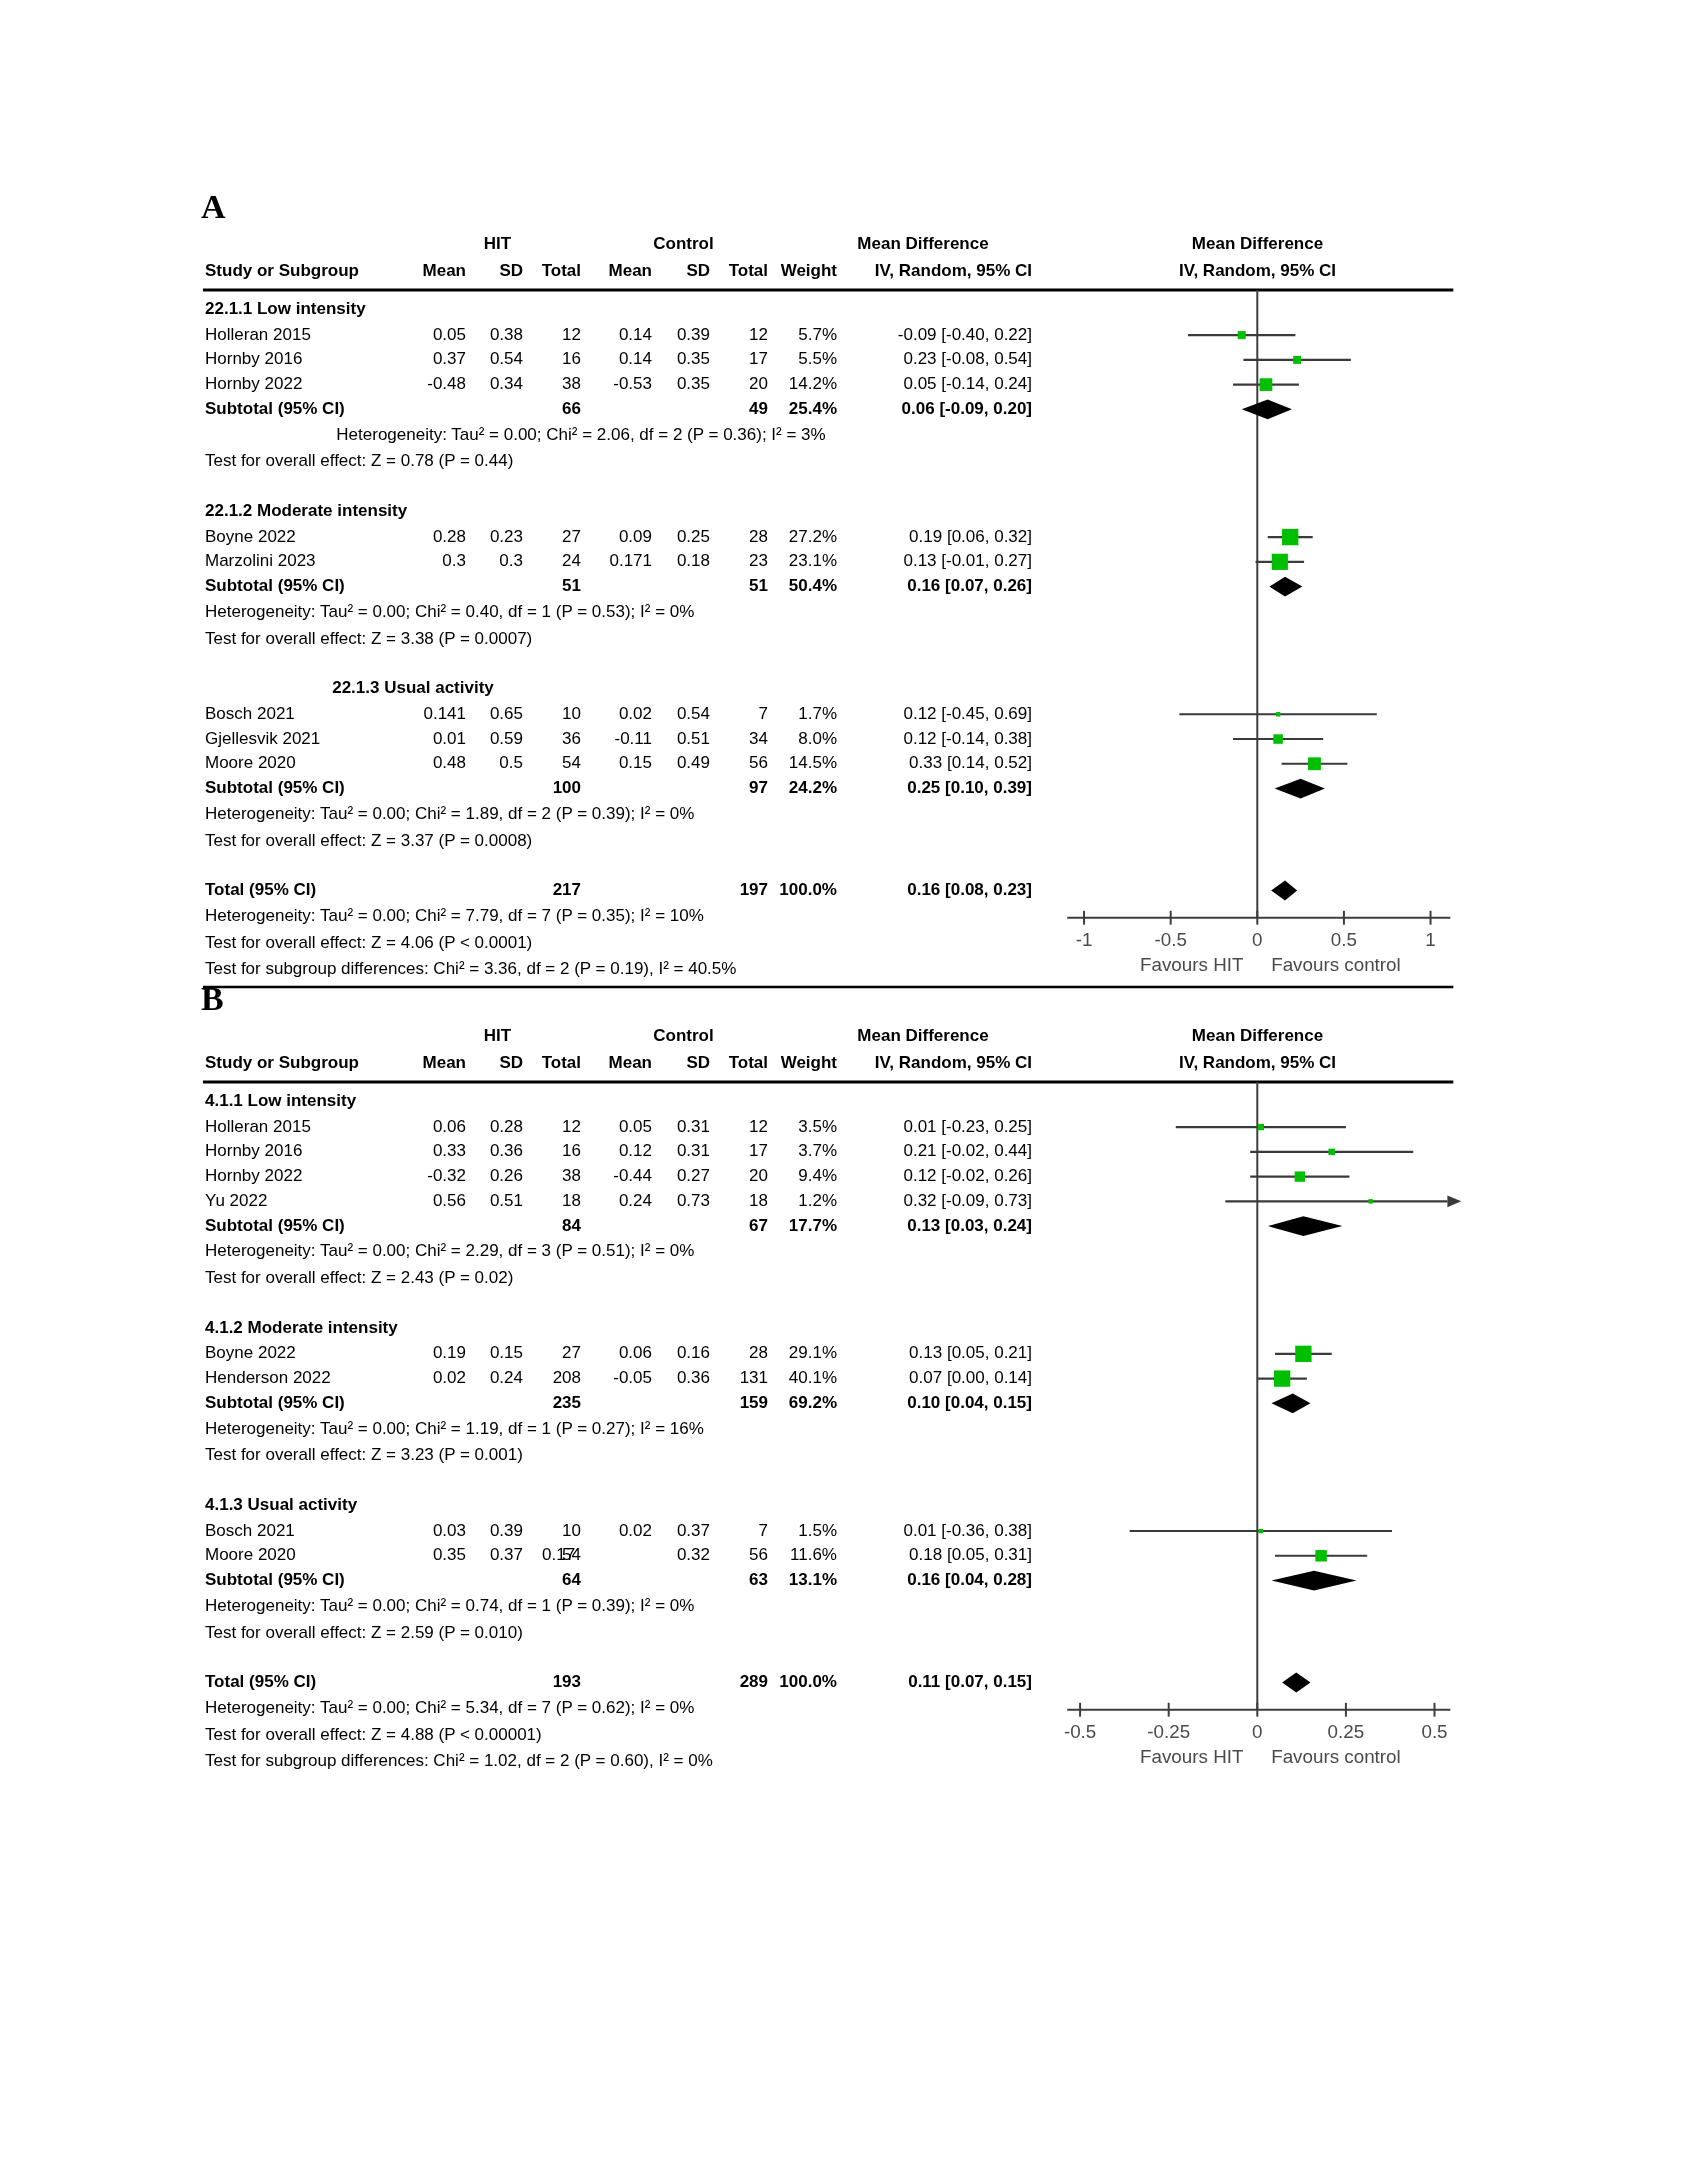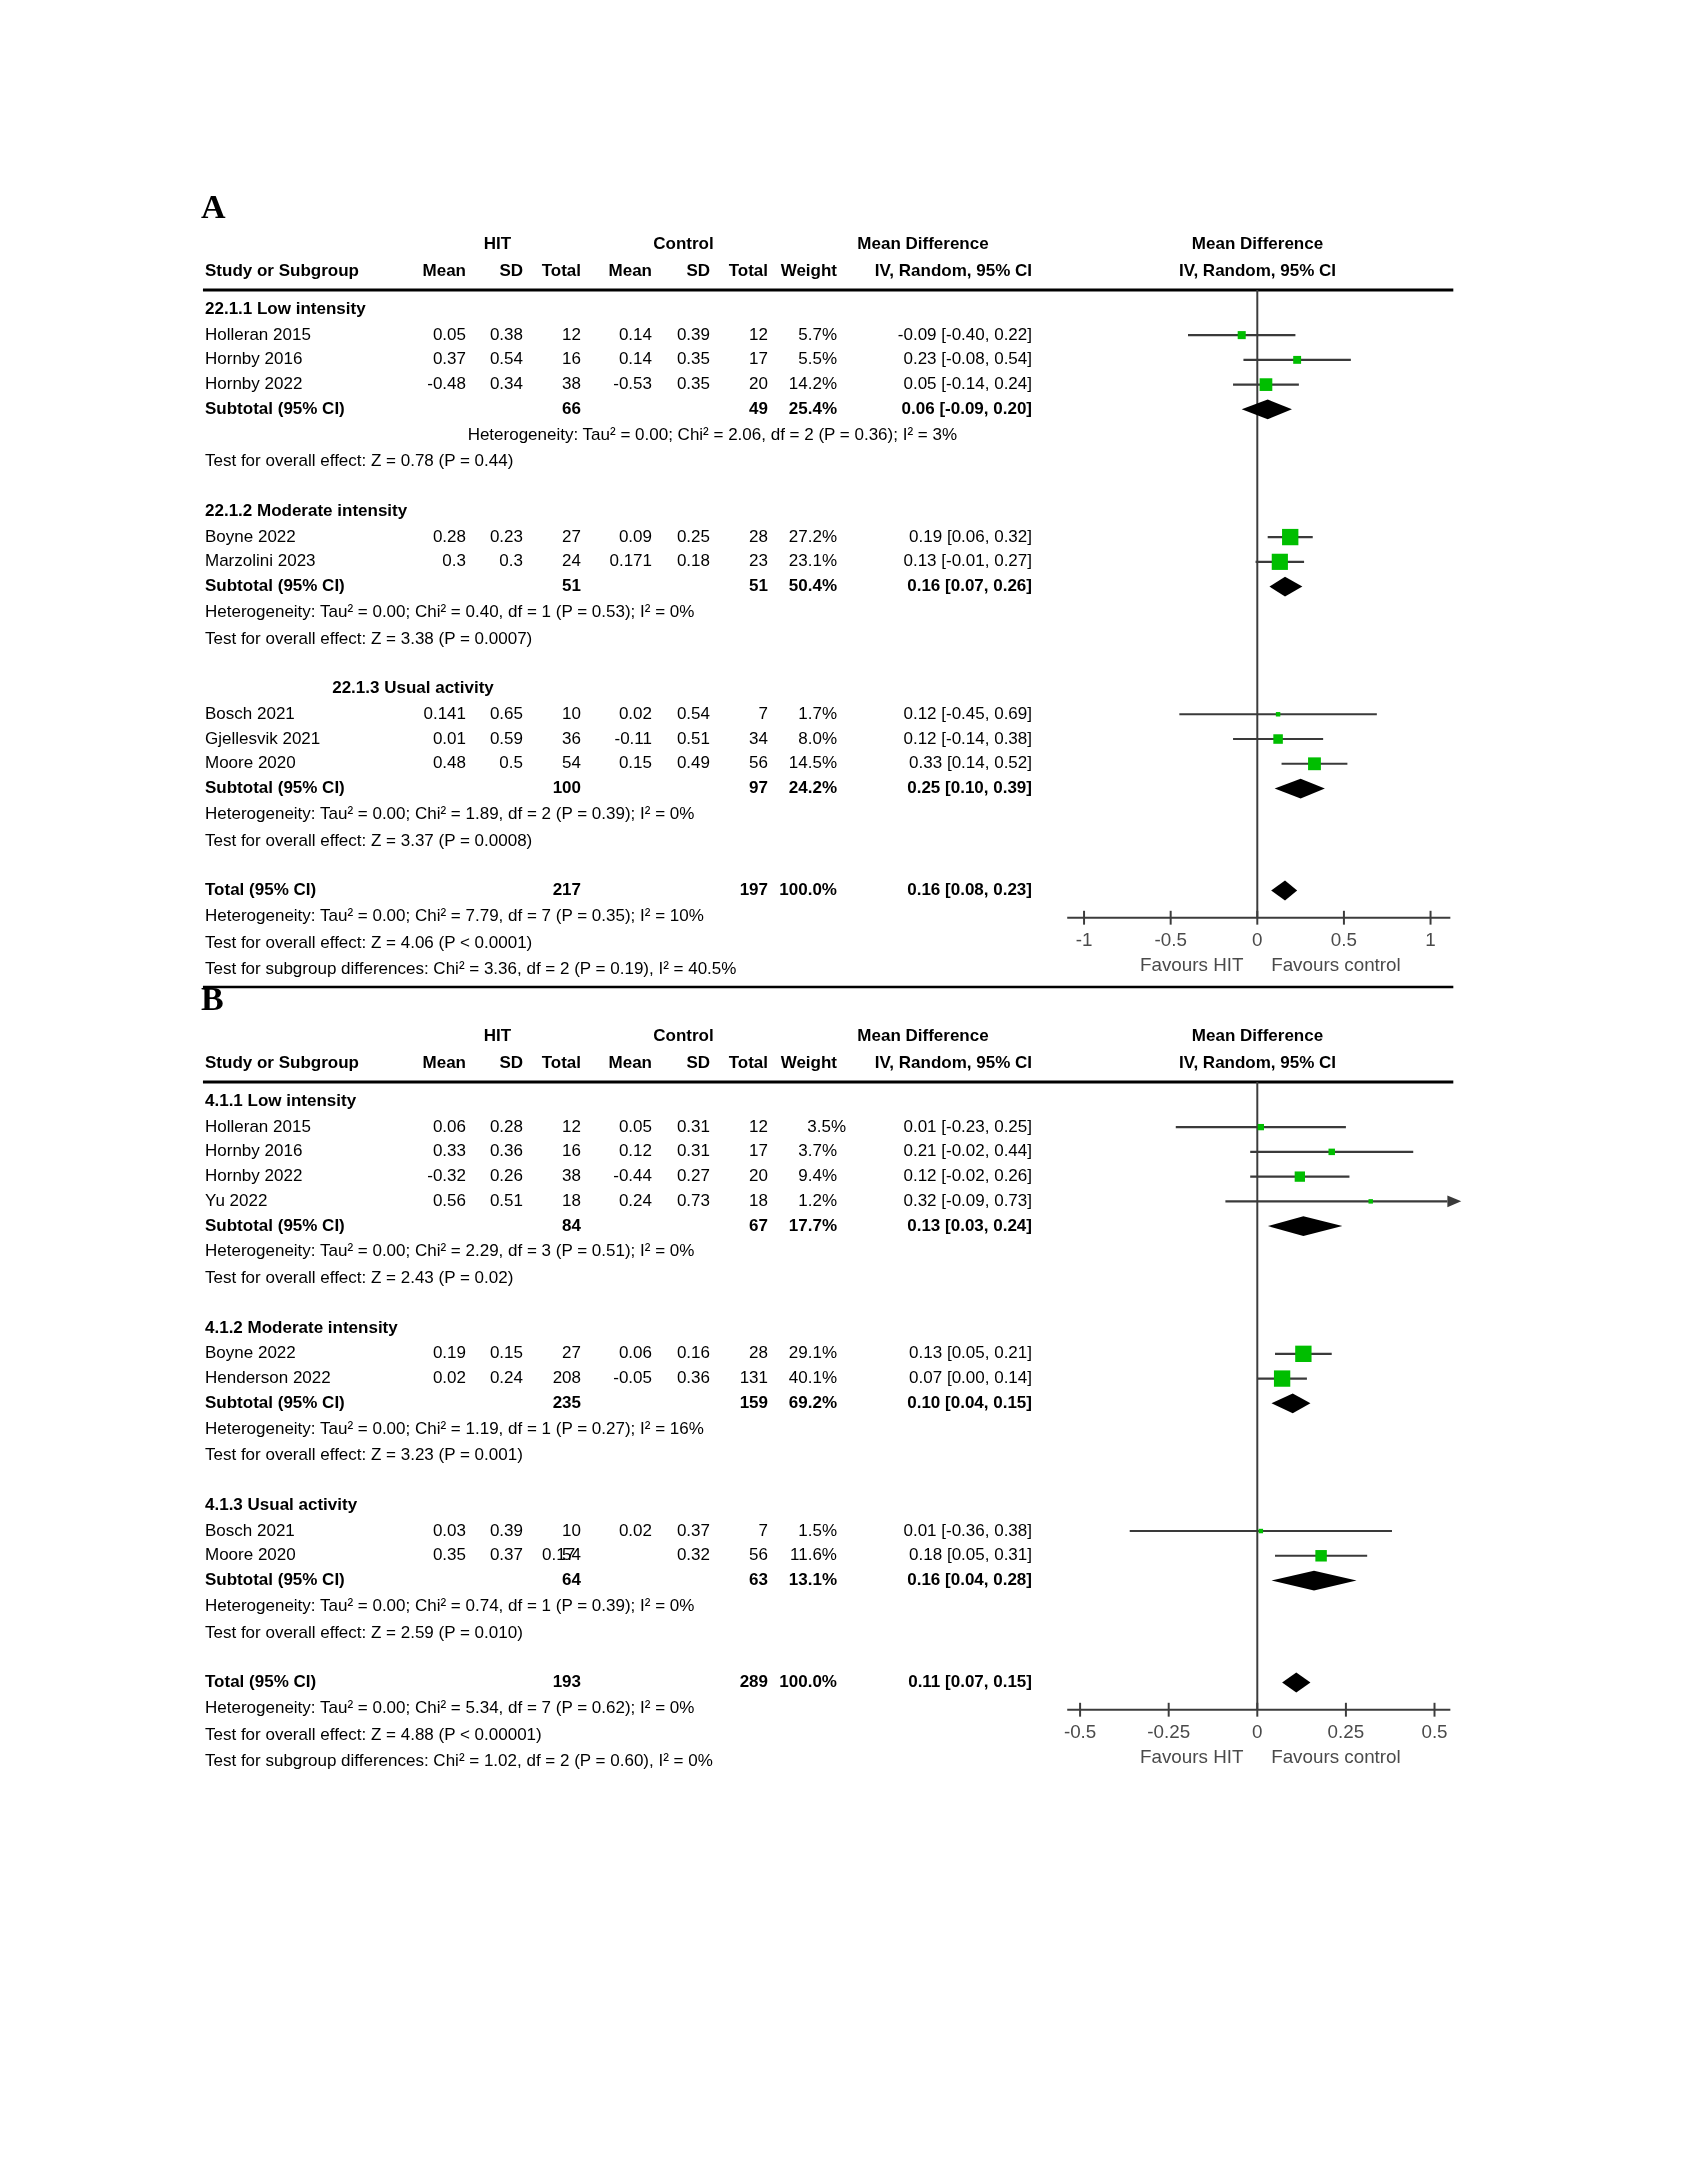--- a/index.html
+++ b/index.html
@@ -132,21 +132,21 @@
       <div class="cell" style="left: 523px; top: 374px; width: 129px; text-align: right;">-0.53</div>
       <div class="cell" style="left: 581px; top: 374px; width: 129px; text-align: right;">0.35</div>
       <div class="cell" style="left: 639px; top: 374px; width: 129px; text-align: right;">20</div>
       <div class="cell" style="left: 708px; top: 374px; width: 129px; text-align: right;">14.2%</div>
       <div class="cell" style="left: 814px; top: 374px; width: 218px; text-align: right;">0.05 [-0.14, 0.24]</div>
       <div class="cell b" style="left: 205px; top: 399px; width: 248px; text-align: left;">Subtotal (95% CI)</div>
       <div class="cell b" style="left: 452px; top: 399px; width: 129px; text-align: right;">66</div>
       <div class="cell b" style="left: 639px; top: 399px; width: 129px; text-align: right;">49</div>
       <div class="cell b" style="left: 708px; top: 399px; width: 129px; text-align: right;">25.4%</div>
       <div class="cell b" style="left: 814px; top: 399px; width: 218px; text-align: right;">0.06 [-0.09, 0.20]</div>
-      <div class="cell" style="left: 205px; top: 425px; width: 752px; text-align: right;">Heterogeneity: Tau² = 0.00; Chi² = 2.06, df = 2 (P = 0.36); I² = 3%</div>
+      <div class="cell" style="left: 205px; top: 425px; width: 752px; text-align: center;">Heterogeneity: Tau² = 0.00; Chi² = 2.06, df = 2 (P = 0.36); I² = 3%</div>
       <div class="cell" style="left: 205px; top: 451px; width: 752px; text-align: left;">Test for overall effect: Z = 0.78 (P = 0.44)</div>
       <div class="cell b" style="left: 205px; top: 501px; width: 416px; text-align: left;">22.1.2 Moderate intensity</div>
       <div class="cell" style="left: 205px; top: 527px; width: 248px; text-align: left;">Boyne 2022</div>
       <div class="cell" style="left: 337px; top: 527px; width: 129px; text-align: right;">0.28</div>
       <div class="cell" style="left: 394px; top: 527px; width: 129px; text-align: right;">0.23</div>
       <div class="cell" style="left: 452px; top: 527px; width: 129px; text-align: right;">27</div>
       <div class="cell" style="left: 523px; top: 527px; width: 129px; text-align: right;">0.09</div>
       <div class="cell" style="left: 581px; top: 527px; width: 129px; text-align: right;">0.25</div>
       <div class="cell" style="left: 639px; top: 527px; width: 129px; text-align: right;">28</div>
       <div class="cell" style="left: 708px; top: 527px; width: 129px; text-align: right;">27.2%</div>
@@ -226,21 +226,21 @@
       <div class="cell b" style="left: 814px; top: 1053px; width: 218px; text-align: right;">IV, Random, 95% CI</div>
       <div class="cell b" style="left: 1109px; top: 1053px; width: 297px; text-align: center;">IV, Random, 95% CI</div>
       <div class="cell b" style="left: 205px; top: 1091px; width: 416px; text-align: left;">4.1.1 Low intensity</div>
       <div class="cell" style="left: 205px; top: 1117px; width: 248px; text-align: left;">Holleran 2015</div>
       <div class="cell" style="left: 337px; top: 1117px; width: 129px; text-align: right;">0.06</div>
       <div class="cell" style="left: 394px; top: 1117px; width: 129px; text-align: right;">0.28</div>
       <div class="cell" style="left: 452px; top: 1117px; width: 129px; text-align: right;">12</div>
       <div class="cell" style="left: 523px; top: 1117px; width: 129px; text-align: right;">0.05</div>
       <div class="cell" style="left: 581px; top: 1117px; width: 129px; text-align: right;">0.31</div>
       <div class="cell" style="left: 639px; top: 1117px; width: 129px; text-align: right;">12</div>
-      <div class="cell" style="left: 708px; top: 1117px; width: 129px; text-align: right; padding-left: 9px;">3.5%</div>
+      <div class="cell" style="left: 708px; top: 1117px; width: 129px; text-align: right;">3.5%</div>
       <div class="cell" style="left: 814px; top: 1117px; width: 218px; text-align: right;">0.01 [-0.23, 0.25]</div>
       <div class="cell" style="left: 205px; top: 1141px; width: 248px; text-align: left;">Hornby 2016</div>
       <div class="cell" style="left: 337px; top: 1141px; width: 129px; text-align: right;">0.33</div>
       <div class="cell" style="left: 394px; top: 1141px; width: 129px; text-align: right;">0.36</div>
       <div class="cell" style="left: 452px; top: 1141px; width: 129px; text-align: right;">16</div>
       <div class="cell" style="left: 523px; top: 1141px; width: 129px; text-align: right;">0.12</div>
       <div class="cell" style="left: 581px; top: 1141px; width: 129px; text-align: right;">0.31</div>
       <div class="cell" style="left: 639px; top: 1141px; width: 129px; text-align: right;">17</div>
       <div class="cell" style="left: 708px; top: 1141px; width: 129px; text-align: right;">3.7%</div>
       <div class="cell" style="left: 814px; top: 1141px; width: 218px; text-align: right;">0.21 [-0.02, 0.44]</div>

